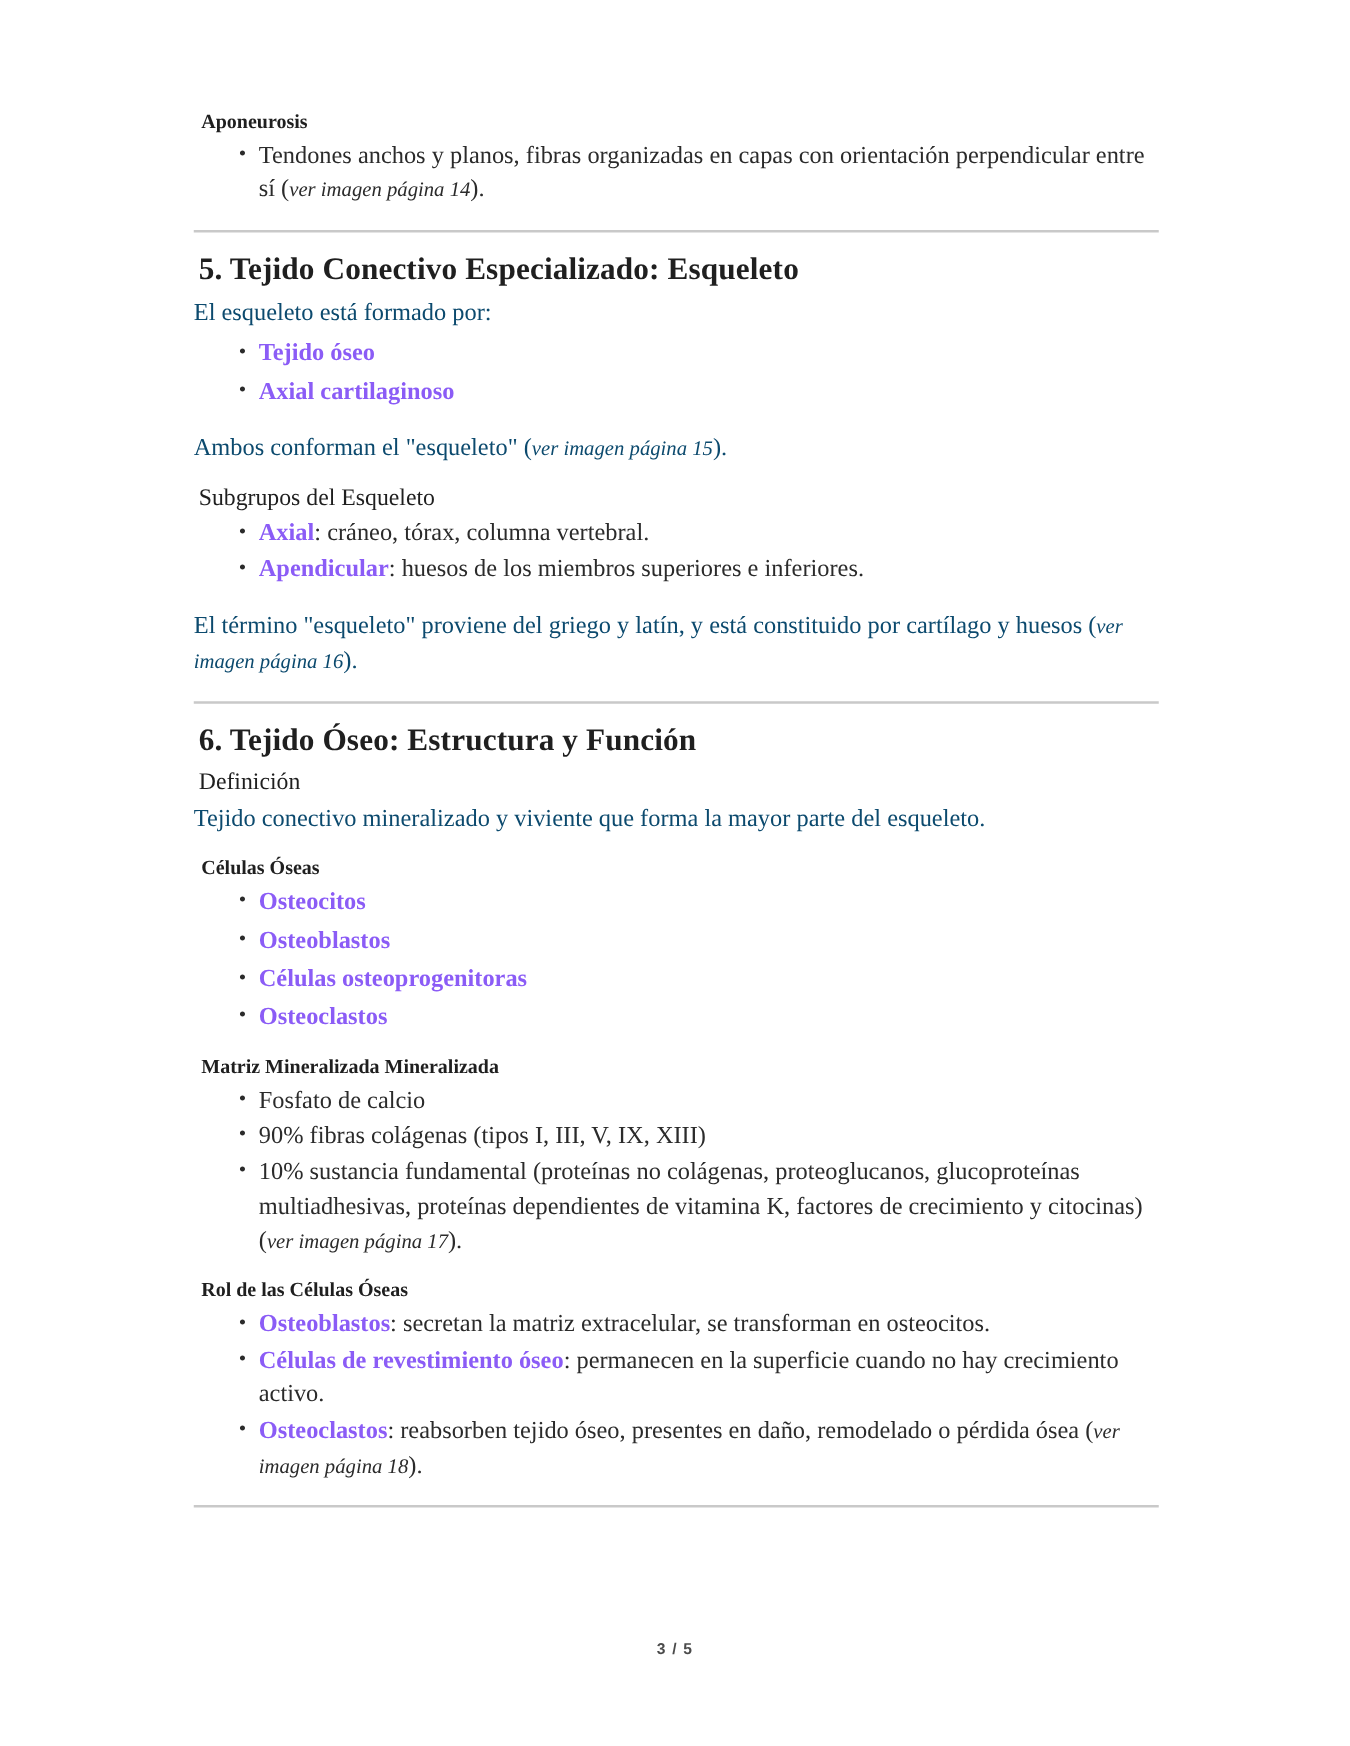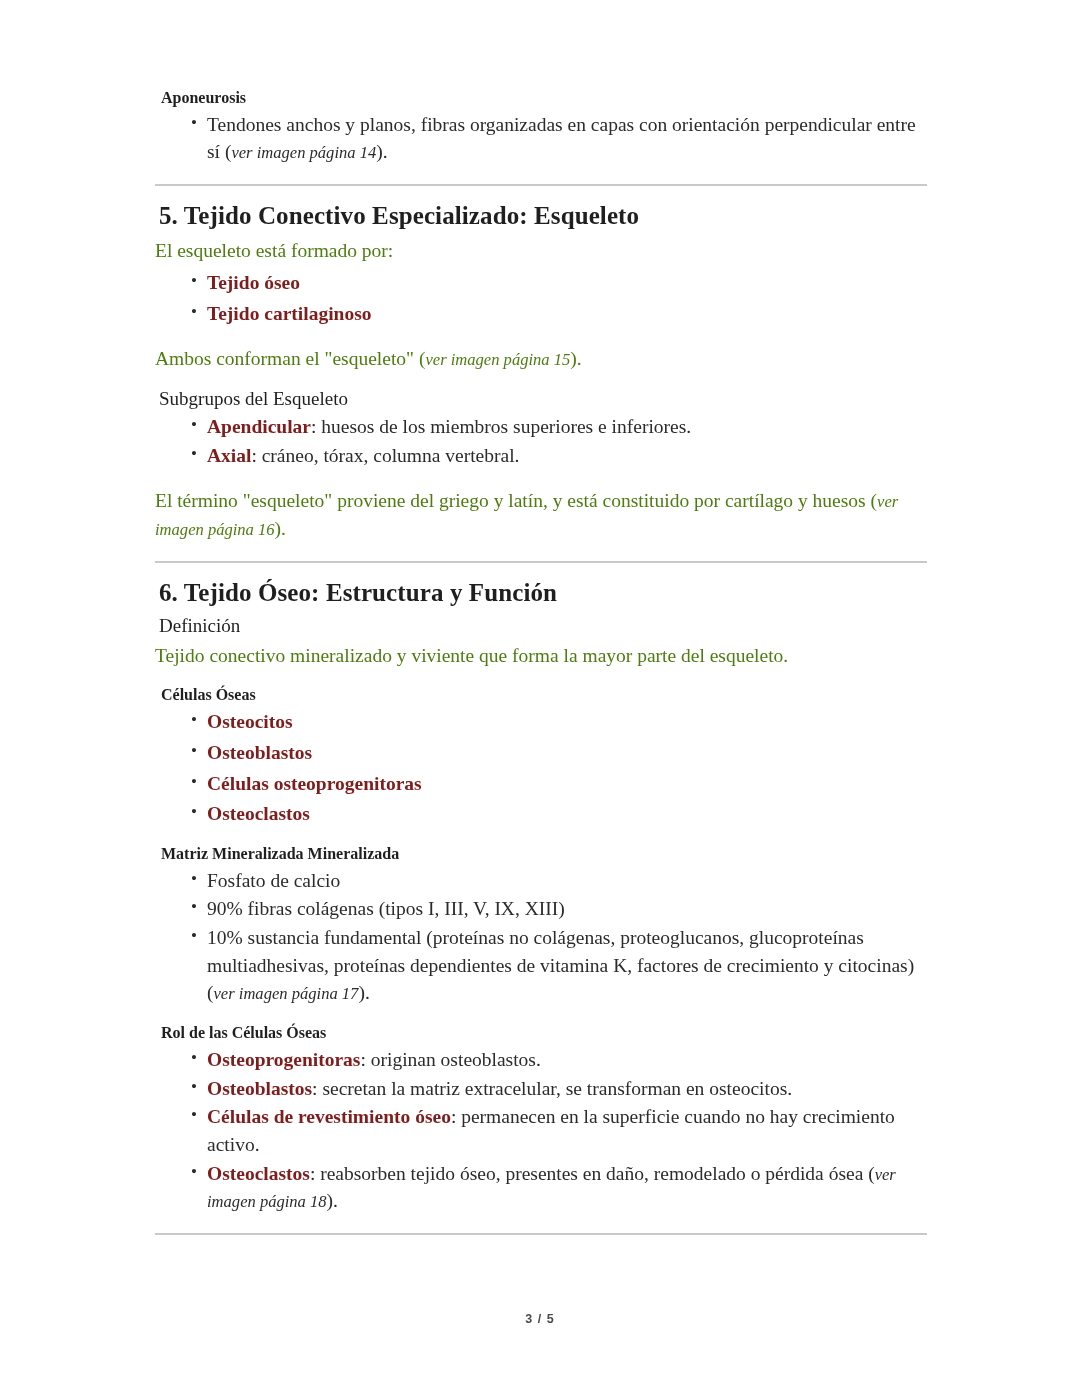--- a/index.html
+++ b/index.html
@@ -70,21 +70,21 @@
   }
   h4.min-title.first {
     margin-top: 0;
   }
 
   
   p.para {
     font-size: 19.5px;
     line-height: 1.42;
     margin: 4px 0 4px 0;
-    color: #4d7c0f;
+    color: #0c4a6e;
   }
   p.para.gap {
     margin-top: 18px;
   }
 
   
   ul.bullets {
     list-style: none;
     margin: 2px 0 2px 0;
     padding: 0;
@@ -105,21 +105,21 @@
     font-size: 17px;
     color: #2b2b2b;
     line-height: 1.55;
   }
   ul.bullets.spaced > li {
     margin-bottom: 3px;
   }
 
   strong.lbl {
     font-weight: bold;
-    color: #7f1d1d;
+    color: #8b5cf6;
   }
   em.ref {
     font-size: 0.85em;
   }
 
   
   .footer {
     position: absolute;
     left: 0;
     top: 1312px;
@@ -143,29 +143,29 @@
       <li><span>Tendones anchos y planos, fibras organizadas en capas con orientación perpendicular entre sí (</span><em class="ref">ver imagen página 14</em><span>).</span></li>
     </ul>
 
     <hr class="divider">
 
     <h2 class="sec-title">5. Tejido Conectivo Especializado: Esqueleto</h2>
     <p class="para">El esqueleto está formado por:</p>
 
     <ul class="bullets spaced">
       <li><strong class="lbl">Tejido óseo</strong></li>
-      <li><strong class="lbl">Tejido cartilaginoso</strong></li>
+      <li><strong class="lbl">Axial cartilaginoso</strong></li>
     </ul>
 
     <p class="para gap"><span>Ambos conforman el "esqueleto" (</span><em class="ref">ver imagen página 15</em><span>).</span></p>
 
     <h3 class="sub-title">Subgrupos del Esqueleto</h3>
     <ul class="bullets">
+      <li><strong class="lbl">Axial</strong><span>: cráneo, tórax, columna vertebral.</span></li>
       <li><strong class="lbl">Apendicular</strong><span>: huesos de los miembros superiores e inferiores.</span></li>
-      <li><strong class="lbl">Axial</strong><span>: cráneo, tórax, columna vertebral.</span></li>
     </ul>
 
     <p class="para gap"><span>El término "esqueleto" proviene del griego y latín, y está constituido por cartílago y huesos (</span><em class="ref">ver imagen página 16</em><span>).</span></p>
 
     <hr class="divider">
 
     <h2 class="sec-title">6. Tejido Óseo: Estructura y Función</h2>
 
     <h3 class="sub-title tight">Definición</h3>
     <p class="para">Tejido conectivo mineralizado y viviente que forma la mayor parte del esqueleto.</p>
@@ -180,21 +180,20 @@
 
     <h4 class="min-title">Matriz Mineralizada Mineralizada</h4>
     <ul class="bullets">
       <li><span>Fosfato de calcio</span></li>
       <li><span>90% fibras colágenas (tipos I, III, V, IX, XIII)</span></li>
       <li><span>10% sustancia fundamental (proteínas no colágenas, proteoglucanos, glucoproteínas multiadhesivas, proteínas dependientes de vitamina K, factores de crecimiento y citocinas) (</span><em class="ref">ver imagen página 17</em><span>).</span></li>
     </ul>
 
     <h4 class="min-title">Rol de las Células Óseas</h4>
     <ul class="bullets">
-      <li><strong class="lbl">Osteoprogenitoras</strong><span>: originan osteoblastos.</span></li>
       <li><strong class="lbl">Osteoblastos</strong><span>: secretan la matriz extracelular, se transforman en osteocitos.</span></li>
       <li><strong class="lbl">Células de revestimiento óseo</strong><span>: permanecen en la superficie cuando no hay crecimiento activo.</span></li>
       <li><strong class="lbl">Osteoclastos</strong><span>: reabsorben tejido óseo, presentes en daño, remodelado o pérdida ósea (</span><em class="ref">ver imagen página 18</em><span>).</span></li>
     </ul>
 
     <hr class="divider">
 
   </div>
 
   <div class="footer">

